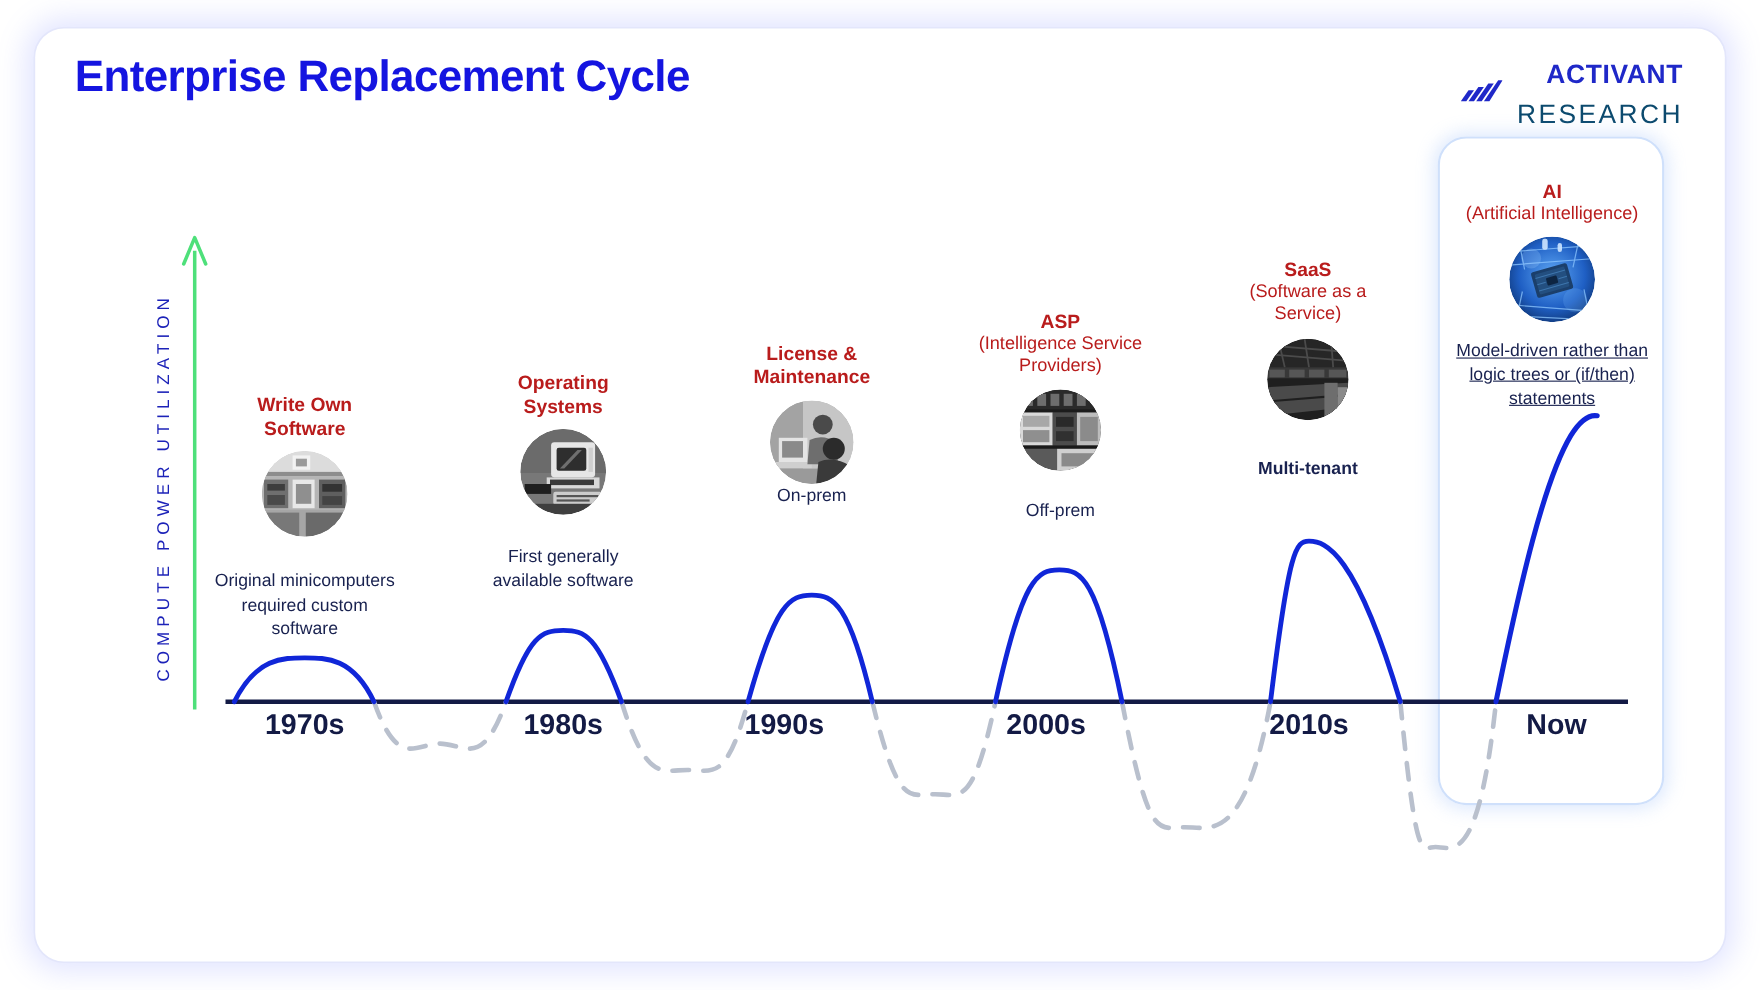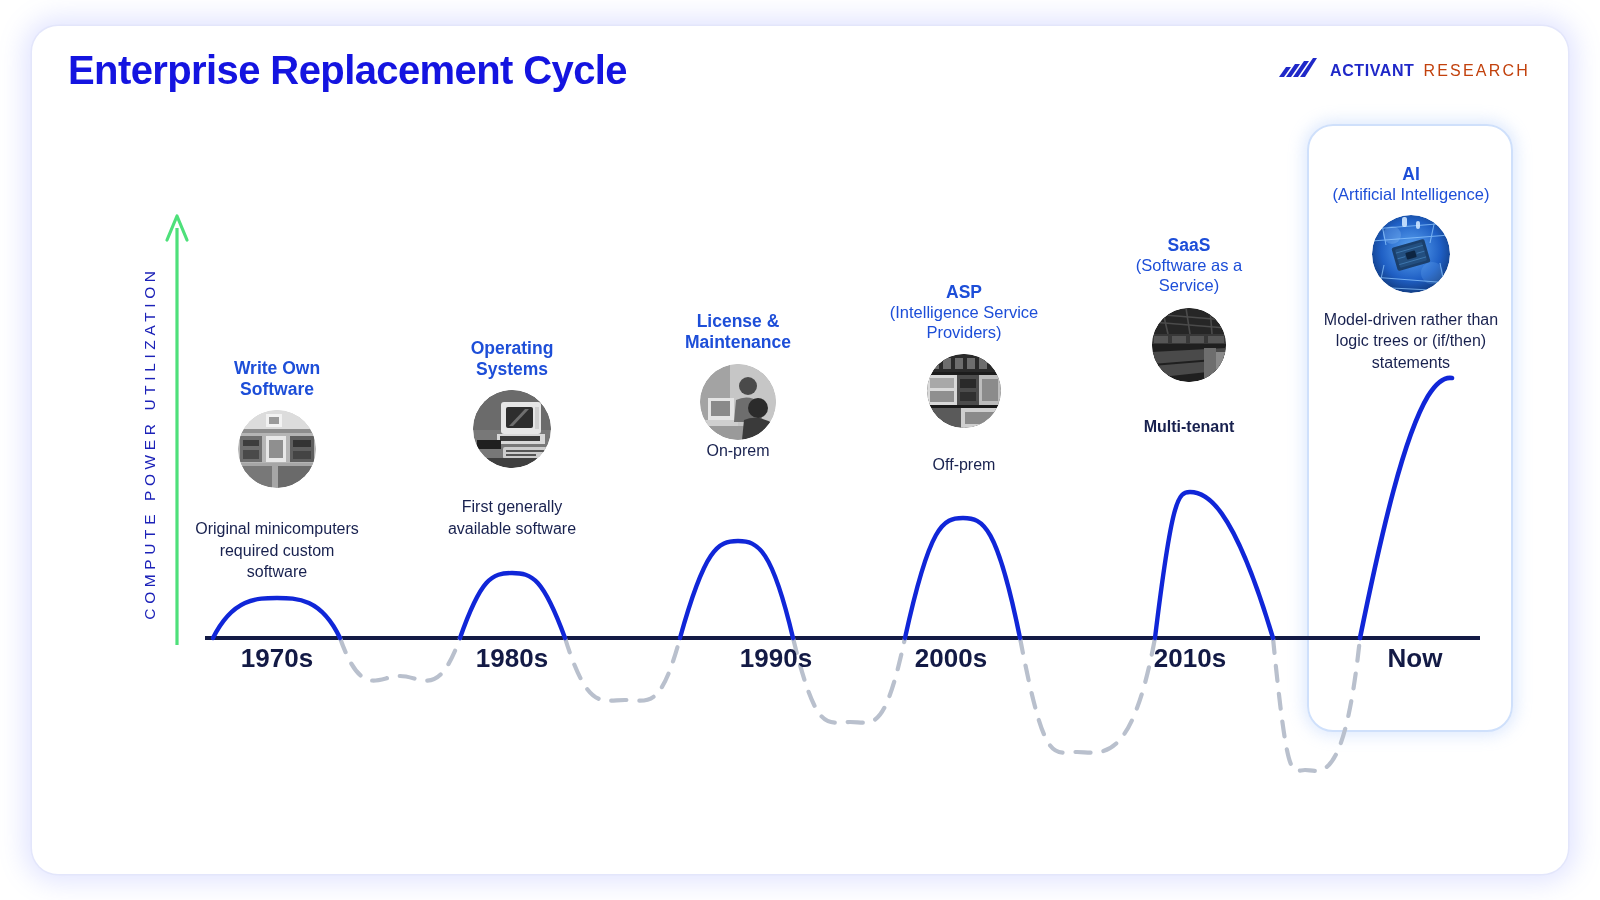--- a/index.html
+++ b/index.html
@@ -30,25 +30,25 @@
     letter-spacing:-0.6px;
     white-space:nowrap;
   }
   .logo {
     position:absolute; right:70px; top:54px;
     display:flex; align-items:center; gap:13px;
     white-space:nowrap;
   }
   .logo-mark { display:block; }
   .logo-text {
-    font-size:16px; color:#1f28c8; letter-spacing:1.2px;
-    display:flex; align-items:flex-end; gap:9px;
+    font-size:24px; color:#1f28c8; letter-spacing:1.2px;
+    display:flex; align-items:flex-end; gap:9px;flex-direction:column;
   }
   .logo-text .lt-bold { font-weight:bold; letter-spacing:0.6px; }
-  .logo-text .lt-light { font-weight:400; letter-spacing:2.2px; color:#c2410c; }
+  .logo-text .lt-light { font-weight:400; letter-spacing:2.2px; color:#0c4a6e; }
 
   
   .yaxis-label {
     position:absolute;
     left:137px; top:248px;
     width:26px; height:390px;
     display:flex; align-items:center; justify-content:center;
   }
   .yaxis-label span {
     transform:rotate(-90deg);
@@ -73,21 +73,21 @@
   
   svg.plot { position:absolute; left:0; top:0; width:1600px; height:900px; overflow:visible; }
 
   
   .cluster {
     position:absolute;
     display:flex; flex-direction:column; align-items:center;
     text-align:center;
   }
   .c-head {
-    color:#1d4ed8; line-height:1.2;
+    color:#b91c1c; line-height:1.2;
   }
   .c-head .hd-main { font-weight:bold; font-size:17.5px; display:block; }
   .c-head .hd-sub  { font-weight:400; font-size:16.5px; display:block; }
   .c-photo {
     border-radius:50%;
     overflow:hidden;
     flex:none;
   }
   .c-note {
     color:#18214f; font-size:16px; line-height:1.35; font-weight:400;
@@ -157,21 +157,21 @@
     <path d="M460,638 C481,578 492,573 512,573 C532,573 543,578 565,638" fill="none" stroke="#1026d8" stroke-width="4.4" stroke-linecap="round"></path>
     <path d="M680,638 C705,548 718,541 738,541 C758,541 772,549 793,638" fill="none" stroke="#1026d8" stroke-width="4.4" stroke-linecap="round"></path>
     <path d="M905,638 C930,524 943,518 963,518 C983,518 997,525 1020,638" fill="none" stroke="#1026d8" stroke-width="4.4" stroke-linecap="round"></path>
     <path d="M1155,638 C1172,498 1178,492 1190,492 C1205,492 1232,501 1273,638" fill="none" stroke="#1026d8" stroke-width="4.4" stroke-linecap="round"></path>
 
     <path d="M1360,638 C1382,530 1404,436 1428,396 C1438,380 1446,377 1452,378" fill="none" stroke="#1026d8" stroke-width="4.6" stroke-linecap="round"></path>
   </svg>
 
   <div class="decade" style="left:197px; top:643px; width:160px;">1970s</div>
   <div class="decade" style="left:432px; top:643px; width:160px;">1980s</div>
-  <div class="decade" style="left:696px; top:643px; width:160px;">1990s</div>
+  <div class="decade" style="left:633px; top:643px; width:160px;">1990s</div>
   <div class="decade" style="left:871px; top:643px; width:160px;">2000s</div>
   <div class="decade" style="left:1110px; top:643px; width:160px;">2010s</div>
   <div class="decade" style="left:1335px; top:643px; width:160px;">Now</div>
 
   <div class="cluster" style="left:187px; top:358px; width:180px;">
     <div class="c-head">
       <span class="hd-main">Write Own</span>
       <span class="hd-main">Software</span>
     </div>
     <div class="c-photo" style="width:78px; height:78px; margin-top:10px;">
@@ -394,16 +394,16 @@
               <line x1="-14" y1="0" x2="-6" y2="0"></line>
               <line x1="6" y1="0" x2="14" y2="0"></line>
               <line x1="-14" y1="6" x2="14" y2="6"></line>
             </g>
           </g>
           <circle cx="20" cy="20" r="9" fill="#9ed0ff" opacity="0.25"></circle>
           <circle cx="60" cy="58" r="11" fill="#7fbcff" opacity="0.2"></circle>
         </g>
       </svg>
     </div>
-    <div class="c-note" style="margin-top:16px; width:176px;">Model-driven rather than logic trees or (if/then) statements</div>
+    <div class="c-note" style="margin-top:16px; width:176px;text-decoration:underline;">Model-driven rather than logic trees or (if/then) statements</div>
   </div>
 
 </div>
 
 </body></html>

